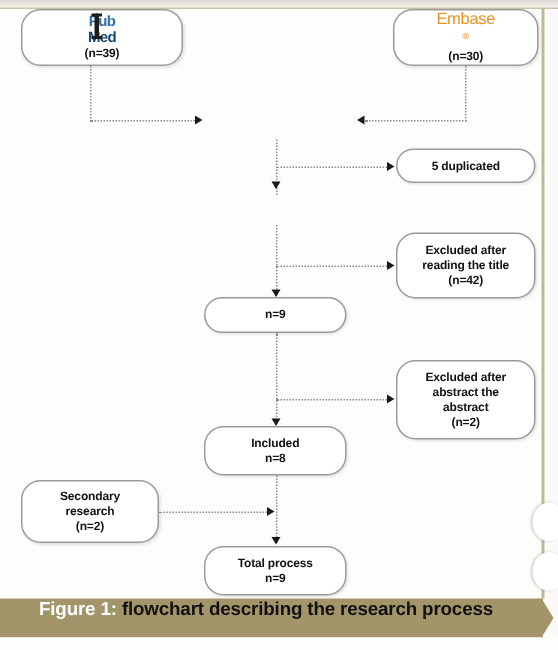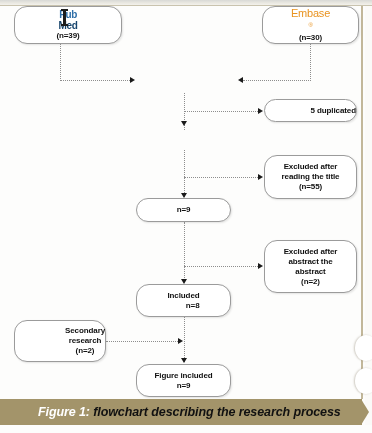--- a/index.html
+++ b/index.html
@@ -99,22 +99,22 @@
     content:"";position:absolute;left:-2px;top:0;width:7px;height:2px;background:#1d1d1d;
   }
   .text-cursor:after{
     content:"";position:absolute;left:-2px;bottom:0;width:7px;height:2px;background:#1d1d1d;
   }
 
   
   .caption{
     position:absolute;left:0;top:399px;width:362px;height:26px;
     background:#a3946a;
-    display:flex;align-items:center;
-    padding-left:38px;box-sizing:border-box;font-style:italic;
+    display:flex;align-items:flex-start;
+    padding-left:26px;box-sizing:border-box;
   }
   .caption-text{
     font-size:12.5px;font-weight:bold;color:#111111;letter-spacing:-0.1px;
     white-space:nowrap;
   }
   .caption-label{color:#ffffff;font-weight:bold;}
   .caption-tip{
     position:absolute;left:361px;top:399px;width:0;height:0;
     border-top:13px solid transparent;border-bottom:13px solid transparent;
     border-left:8px solid #a3946a;
@@ -144,64 +144,64 @@
   <div class="text-cursor"></div>
 
   <div class="box" style="left:262px;top:6px;width:97px;height:38px;">
     <div>
       <span class="logo-embase"><span>Embase</span><sup>®</sup></span>
       <span class="sub">(n=30)</span>
     </div>
   </div>
 
 
-  <div class="box" style="left:264px;top:99px;width:93px;height:23px;justify-content:flex-end;">
+  <div class="box" style="left:264px;top:99px;width:93px;height:23px;">
     <span>5 duplicated</span>
   </div>
 
 
   <div class="box" style="left:264px;top:155px;width:93px;height:44px;">
     <div>
       <span>Excluded after</span>
       <span>reading the title</span>
-      <span>(n=55)</span>
+      <span>(n=42)</span>
     </div>
   </div>
 
   <div class="box" style="left:136px;top:198px;width:95px;height:24px;">
     <span>n=9</span>
   </div>
 
   <div class="box" style="left:264px;top:240px;width:93px;height:53px;">
     <div>
       <span>Excluded after</span>
       <span>abstract the</span>
       <span>abstract</span>
       <span>(n=2)</span>
     </div>
   </div>
 
-  <div class="box" style="left:136px;top:284px;width:95px;height:33px;text-align:right;">
+  <div class="box" style="left:136px;top:284px;width:95px;height:33px;">
     <div>
       <span>Included</span>
       <span>n=8</span>
     </div>
   </div>
 
-  <div class="box" style="left:14px;top:320px;width:92px;height:42px;justify-content:flex-end;">
+  <div class="box" style="left:14px;top:320px;width:92px;height:42px;">
     <div>
       <span>Secondary</span>
       <span>research</span>
       <span>(n=2)</span>
     </div>
   </div>
 
   <div class="box" style="left:136px;top:364px;width:95px;height:33px;">
     <div>
-      <span>Figure included</span>
+      <span>Total process</span>
       <span>n=9</span>
     </div>
   </div>
 
   <div class="vline" style="left:60px;top:44px;height:37px;"></div>
   <div class="hline" style="left:60px;top:80px;width:70px;"></div>
   <div class="arr-r" style="left:130px;top:77px;"></div>
 
   <div class="vline" style="left:310px;top:44px;height:37px;"></div>
   <div class="hline" style="left:243px;top:80px;width:68px;"></div>

